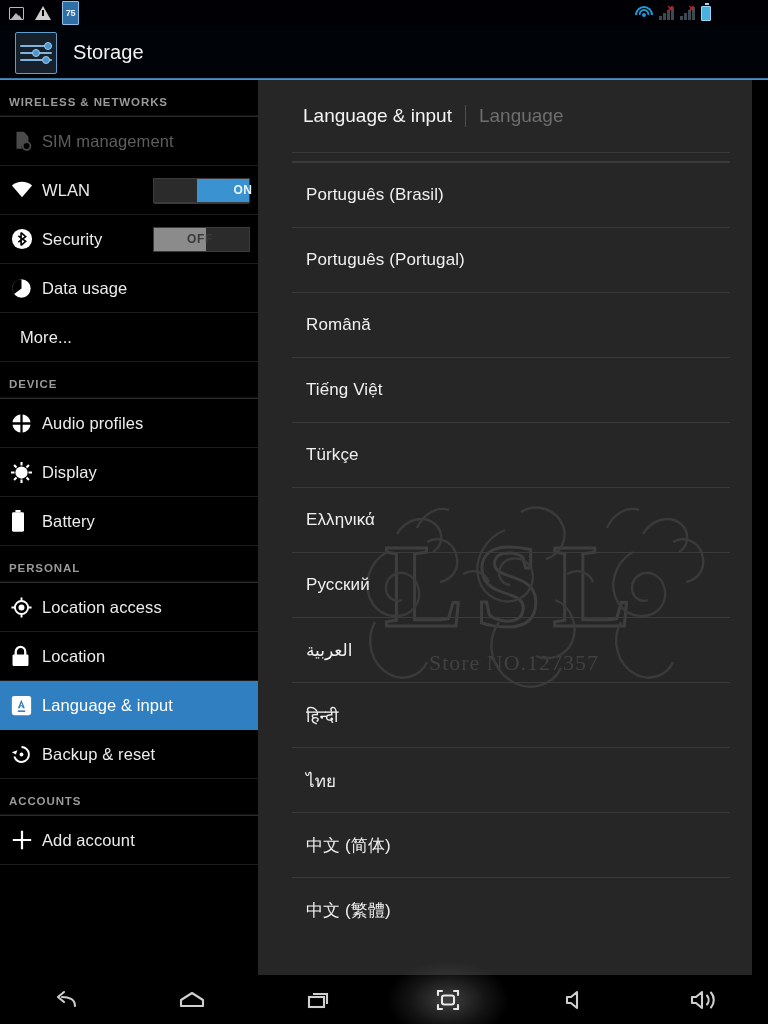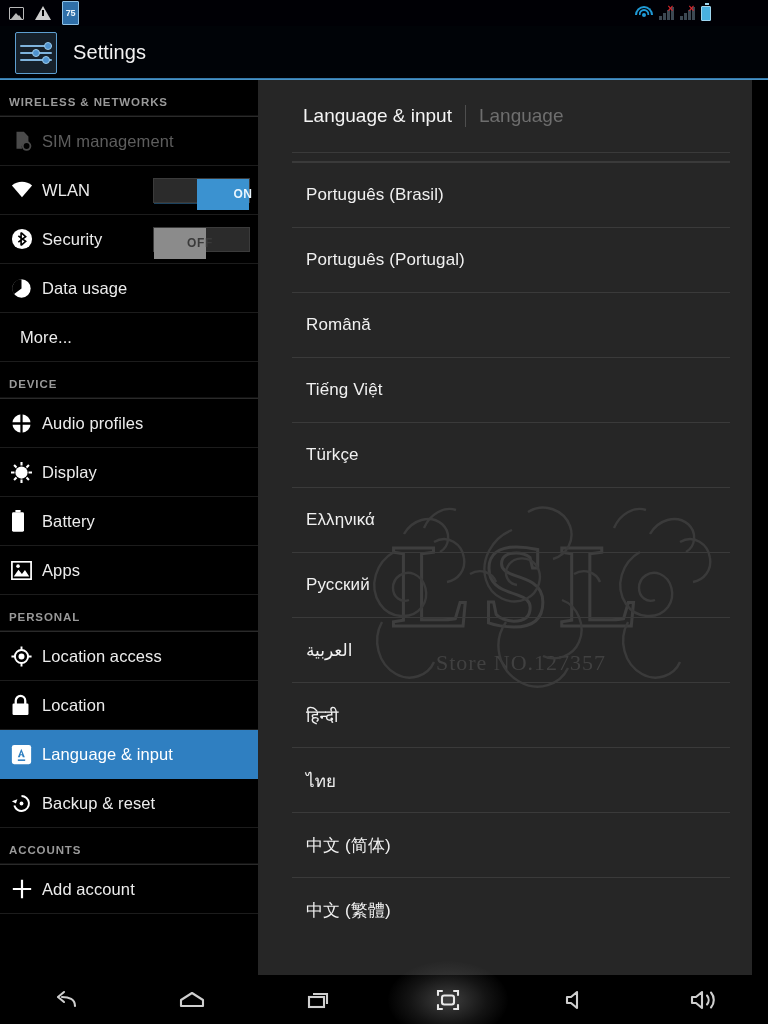--- a/index.html
+++ b/index.html
@@ -94,21 +94,21 @@
   .srow.noicon{ padding-left:20px; }
   .sicon{ width:31px; display:flex; align-items:center; justify-content:flex-start; flex:0 0 31px; }
   .slabel{ color:#ececec; font-size:16.5px; letter-spacing:.1px; }
   .srow.sel .slabel{ color:#ffffff; }
   .toggle{
     margin-left:auto; margin-right:8px; width:97px;height:25px;
     background:#2b2b2b; border:1px solid #3b3b3b; position:relative;
     display:flex; align-items:center;
   }
   .toggle .knob{
-    position:absolute; top:0; width:52px;height:31px;
+    position:absolute; top:0; width:52px;height:23px;
     display:flex; align-items:center; justify-content:center;
     font-size:12px; font-weight:bold; letter-spacing:.6px;padding-left:40px;
   }
   .toggle.on .knob{ right:0; background:#3b92d0; color:#eaf5fd; }
   .toggle.on{ box-shadow:0 2px 0 -1px rgba(63,146,208,.45); }
   .toggle.off .knob{ left:0; background:#8b8b8b; color:#3a3a3a; }
 
   
   .sicon svg{ display:block; }
 
@@ -135,21 +135,21 @@
     content:""; position:absolute; left:0; top:0; width:34px; height:100%;
     background:#262626; z-index:3;
   }
   .list:after{
     content:""; position:absolute; right:0; top:0; width:22px; height:100%;
     background:#262626; z-index:3;
   }
 
   
   .watermark{
-    position:absolute; left:16px; top:330px; width:494px; height:240px;
+    position:absolute; left:9px; top:330px; width:494px; height:240px;
     z-index:1; pointer-events:none; opacity:.5;
     display:flex; flex-direction:column; align-items:center; justify-content:center;
   }
   .wm-letters{ font-family:"Liberation Serif", serif; font-size:118px; font-weight:bold;
       color:transparent; -webkit-text-stroke:3px #565656; letter-spacing:12px; line-height:1; }
   .wm-sub{ font-family:"Liberation Serif", serif; font-size:22px;
       color:#5b5b5b; letter-spacing:1px; margin-top:4px; }
   .wm-orn{ position:absolute; left:0; top:0; width:100%; height:100%; }
 
   
@@ -206,21 +206,21 @@
       <div class="rowline">
           <b style="left:24px"></b>
         </div>
       <div class="rowline">
           <b style="left:12px"></b>
         </div>
       <div class="rowline">
           <b style="left:22px"></b>
         </div>
     </div>
-    <div class="app-title">Settings</div>
+    <div class="app-title">Storage</div>
   </div>
   <div class="title-rule"></div>
 
   <div class="body">
 
     <div class="sidebar">
 
       <div class="sect-head">WIRELESS &amp; NETWORKS</div>
       <div class="sect-rule"></div>
 
@@ -302,30 +302,20 @@
       <div class="srow">
         <span class="sicon">
           <svg width="14" height="22" viewBox="0 0 14 22">
               <rect x="4.4" y="0" width="5.2" height="2.4" fill="#fff"></rect>
               <rect x="1" y="2.2" width="12" height="19.5" rx="1.4" fill="#fff"></rect>
             </svg>
         </span>
         <span class="slabel">Battery</span>
       </div>
 
-      <div class="srow">
-        <span class="sicon">
-          <svg width="21" height="19" viewBox="0 0 24 22">
-              <rect x="0.9" y="0.9" width="22.2" height="20.2" fill="none" stroke="#fff" stroke-width="2"></rect>
-              <path d="M3 18l5.5-8 4 5 3.5-4.5 5 7.5z" fill="#fff"></path>
-              <circle cx="8" cy="6" r="2.1" fill="#fff"></circle>
-            </svg>
-        </span>
-        <span class="slabel">Apps</span>
-      </div>
 
       <div class="sect-head">PERSONAL</div>
       <div class="sect-rule"></div>
 
       <div class="srow">
         <span class="sicon">
           <svg width="21" height="21" viewBox="0 0 24 24">
               <circle cx="12" cy="12" r="7.5" fill="none" stroke="#fff" stroke-width="2.2"></circle>
               <circle cx="12" cy="12" r="3.4" fill="#fff"></circle>
               <g stroke="#fff" stroke-width="2.2">

